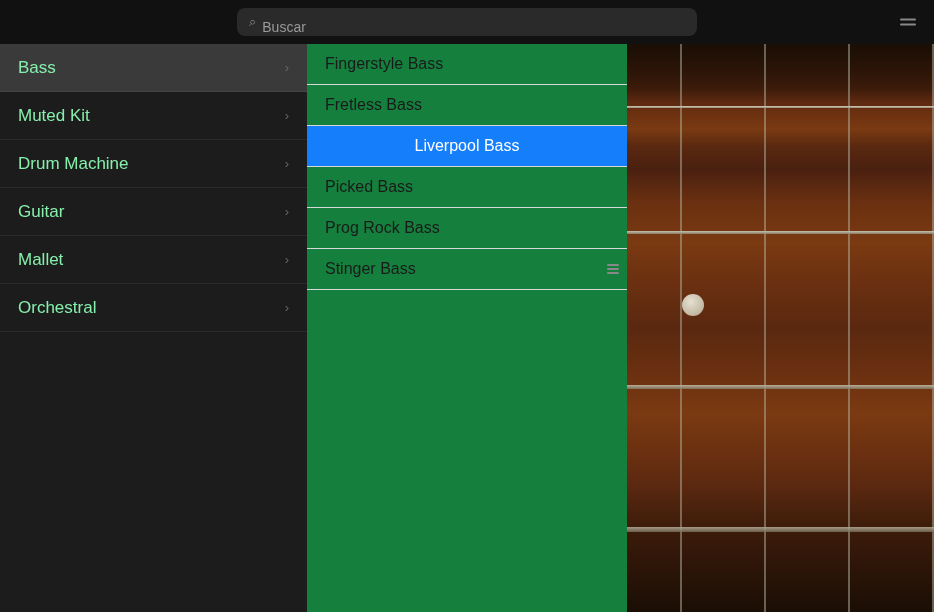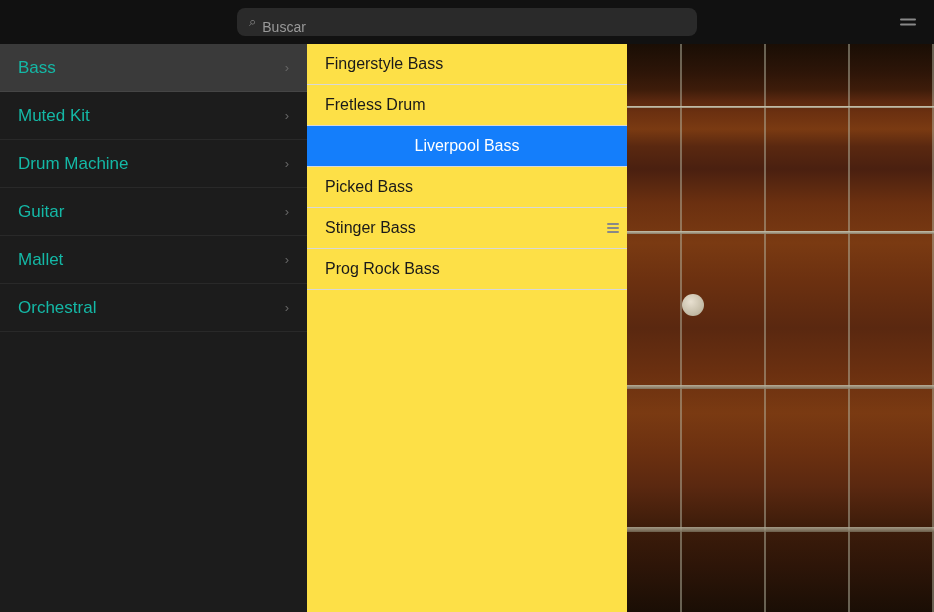--- a/index.html
+++ b/index.html
@@ -83,31 +83,31 @@
       padding: 0 18px;
       height: 48px;
       cursor: pointer;
       border-bottom: 1px solid rgba(255,255,255,0.06);
     }
     .sidebar-item.active {
       background: #3a3a3a;
     }
     .sidebar-item-label {
       font-size: 17px;
-      color: #14b8a6;
+      color: #86efac;
     }
     .chevron {
       color: #666;
       font-size: 13px;
     }
 
     
     .instrument-panel {
       width: 320px;
-      background: #fde047;
+      background: #15803d;
       z-index: 40;
       flex-shrink: 0;
       position: absolute;
       left: 307px;
       top: 0;
       bottom: 0;
     }
     .instrument-item {
       display: flex;
       align-items: center;
@@ -330,34 +330,34 @@
       <span class="sidebar-item-label">Orchestral</span>
       <span class="chevron">›</span>
     </div>
   </div>
 
   <div class="instrument-panel">
     <div class="instrument-item">
       <span class="instrument-item-label">Fingerstyle Bass</span>
     </div>
     <div class="instrument-item">
-      <span class="instrument-item-label">Fretless Drum</span>
+      <span class="instrument-item-label">Fretless Bass</span>
     </div>
     <div class="instrument-item selected">
       <span class="instrument-item-label">Liverpool Bass</span>
     </div>
     <div class="instrument-item">
       <span class="instrument-item-label">Picked Bass</span>
+    </div>
+    <div class="instrument-item">
+      <span class="instrument-item-label">Prog Rock Bass</span>
     </div>
     <div class="instrument-item" style="position:relative;">
       <span class="instrument-item-label">Stinger Bass</span>
       <div class="scroll-indicator">
         <span></span>
         <span></span>
         <span></span>
       </div>
     </div>
-    <div class="instrument-item">
-      <span class="instrument-item-label">Prog Rock Bass</span>
-    </div>
   </div>
 
 </div>
 
 </body></html>

